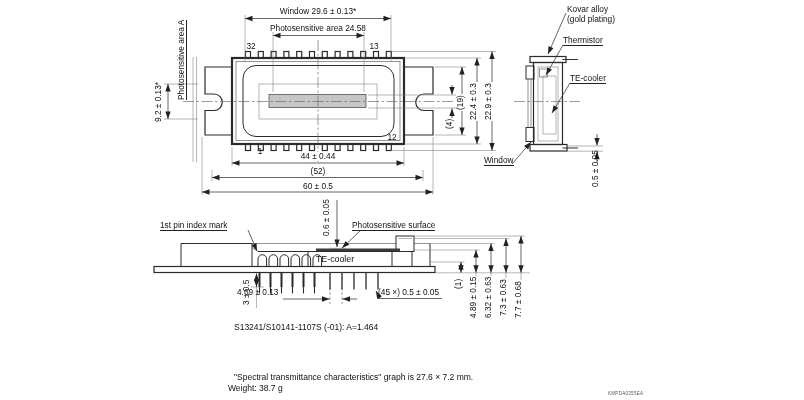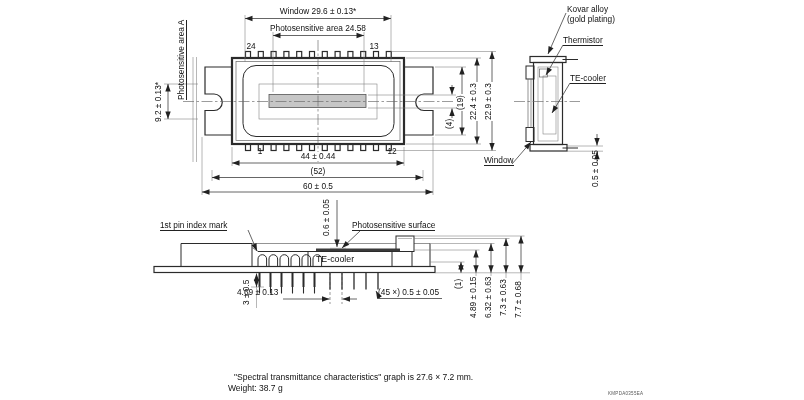--- a/index.html
+++ b/index.html
@@ -146,24 +146,24 @@
     <line class="dim" x1="476" y1="250" x2="476" y2="272.8" marker-start="url(#arr)" marker-end="url(#arr)"></line>
     <line class="dim" x1="491" y1="243.5" x2="491" y2="272.8" marker-start="url(#arr)" marker-end="url(#arr)"></line>
     <line class="dim" x1="506" y1="238.5" x2="506" y2="272.8" marker-start="url(#arr)" marker-end="url(#arr)"></line>
     <line class="dim" x1="521" y1="236" x2="521" y2="272.8" marker-start="url(#arr)" marker-end="url(#arr)"></line>
     <path class="xln" d="M476,272.8 V316 M491,272.8 V316 M506,272.8 V316 M521,272.8 V316"></path>
   </g>
 </svg>
 
 <div class="t c" style="left:318px;top:7px">Window 29.6 ± 0.13*</div>
 <div class="t c" style="left:318px;top:24px">Photosensitive area 24.58</div>
-<div class="t c" style="left:251px;top:42px">24</div>
+<div class="t c" style="left:251px;top:42px">32</div>
 <div class="t c" style="left:374px;top:42px">13</div>
 <div class="t c" style="left:260px;top:147px">1</div>
-<div class="t c" style="left:392px;top:147px">12</div>
+<div class="t c" style="left:392px;top:133px">12</div>
 <div class="t v u" style="left:177px;top:100px">Photosensitive area A</div>
 <div class="t v" style="left:154px;top:122px">9.2 ± 0.13*</div>
 <div class="t c bg" style="left:318px;top:152px">44 ± 0.44</div>
 <div class="t c bg" style="left:318px;top:167px">(52)</div>
 <div class="t c bg" style="left:318px;top:181.5px">60 ± 0.5</div>
 <div class="t v bg" style="left:445px;top:130px">(4)</div>
 <div class="t v bg" style="left:456px;top:111px">(19)</div>
 <div class="t v bg" style="left:469px;top:121px">22.4 ± 0.3</div>
 <div class="t v bg" style="left:484px;top:121px">22.9 ± 0.3</div>
 
@@ -180,18 +180,19 @@
 <div class="t" style="left:316px;top:255px;font-size:8.8px">TE-cooler</div>
 <div class="t v bg" style="left:242px;top:306px">3 ± 0.5</div>
 <div class="t" style="left:237px;top:288px">4.69 ± 0.13</div>
 <div class="t" style="left:378px;top:288px">(45 ×) 0.5 ± 0.05</div>
 <div class="t v bg" style="left:454px;top:290px">(1)</div>
 <div class="t v bg" style="left:469px;top:319px">4.89 ± 0.15</div>
 <div class="t v bg" style="left:484px;top:319px">6.32 ± 0.63</div>
 <div class="t v bg" style="left:499px;top:317px">7.3 ± 0.63</div>
 <div class="t v bg" style="left:514px;top:319px">7.7 ± 0.68</div>
 
+<div class="t notes" style="left:234px;top:322px">S13241/S10141-1107S (-01): A=1.464</div>
 <div class="t notes" style="left:234px;top:372px">"Spectral transmittance characteristics" graph is 27.6 × 7.2 mm.</div>
 <div class="t notes" style="left:228px;top:383px">Weight: 38.7 g</div>
 
 <div class="t tiny" style="left:608px;top:389px">KMPDA0355EA</div>
 
 </div>
 
 </body></html>

